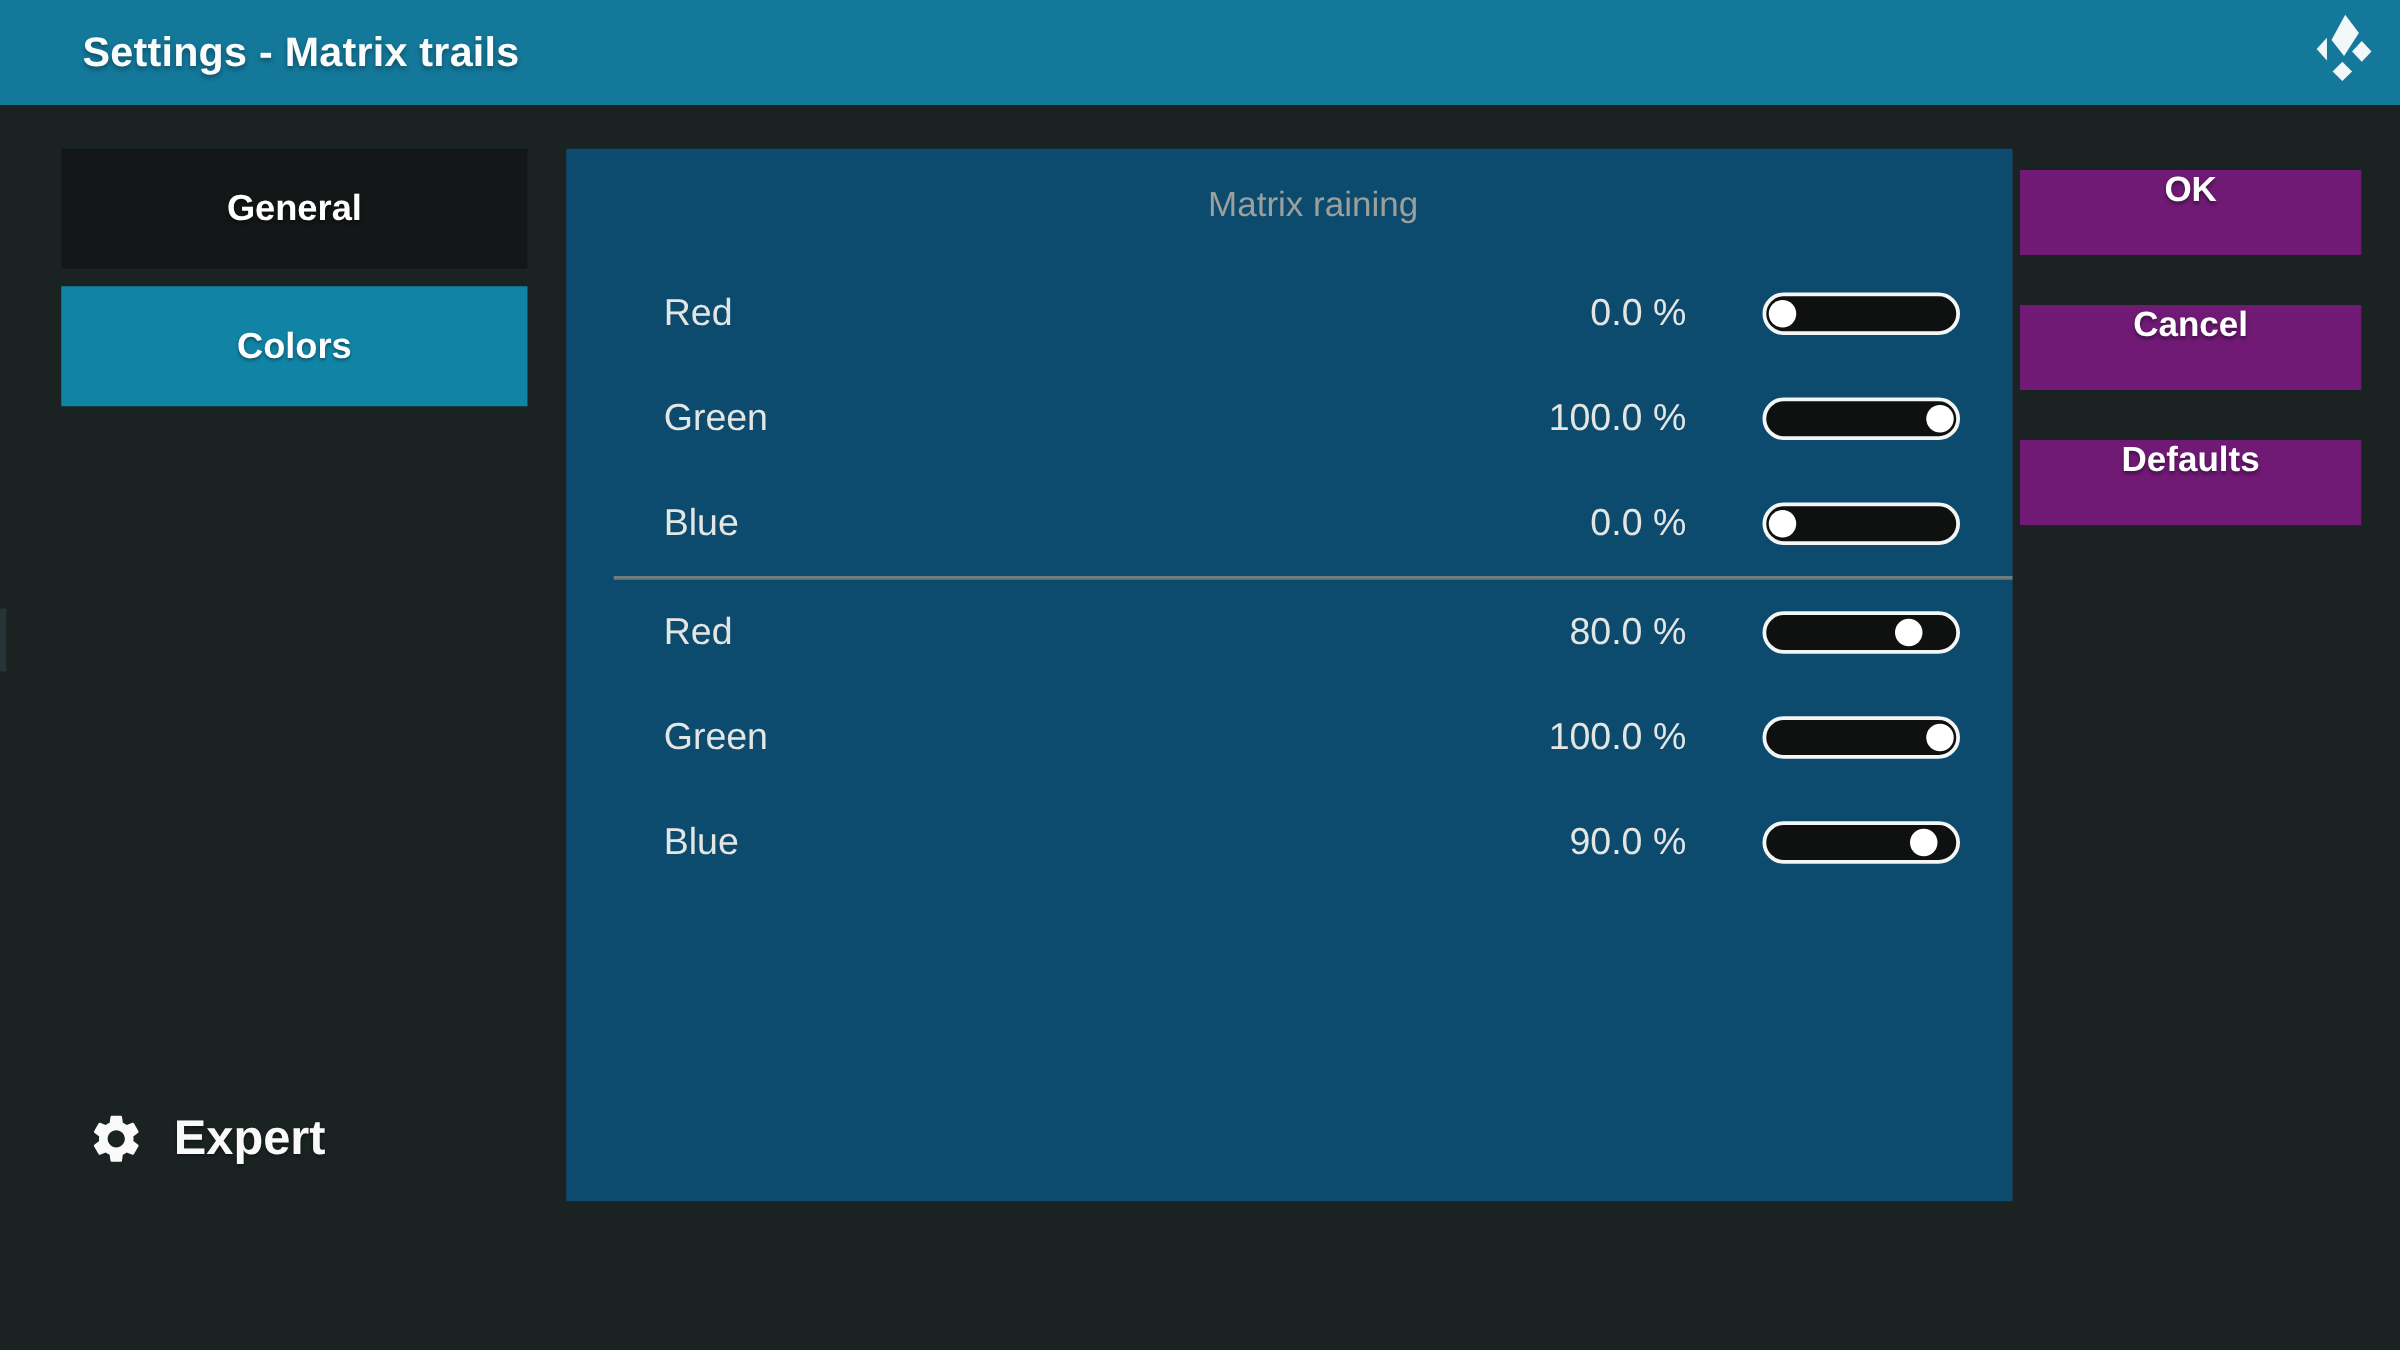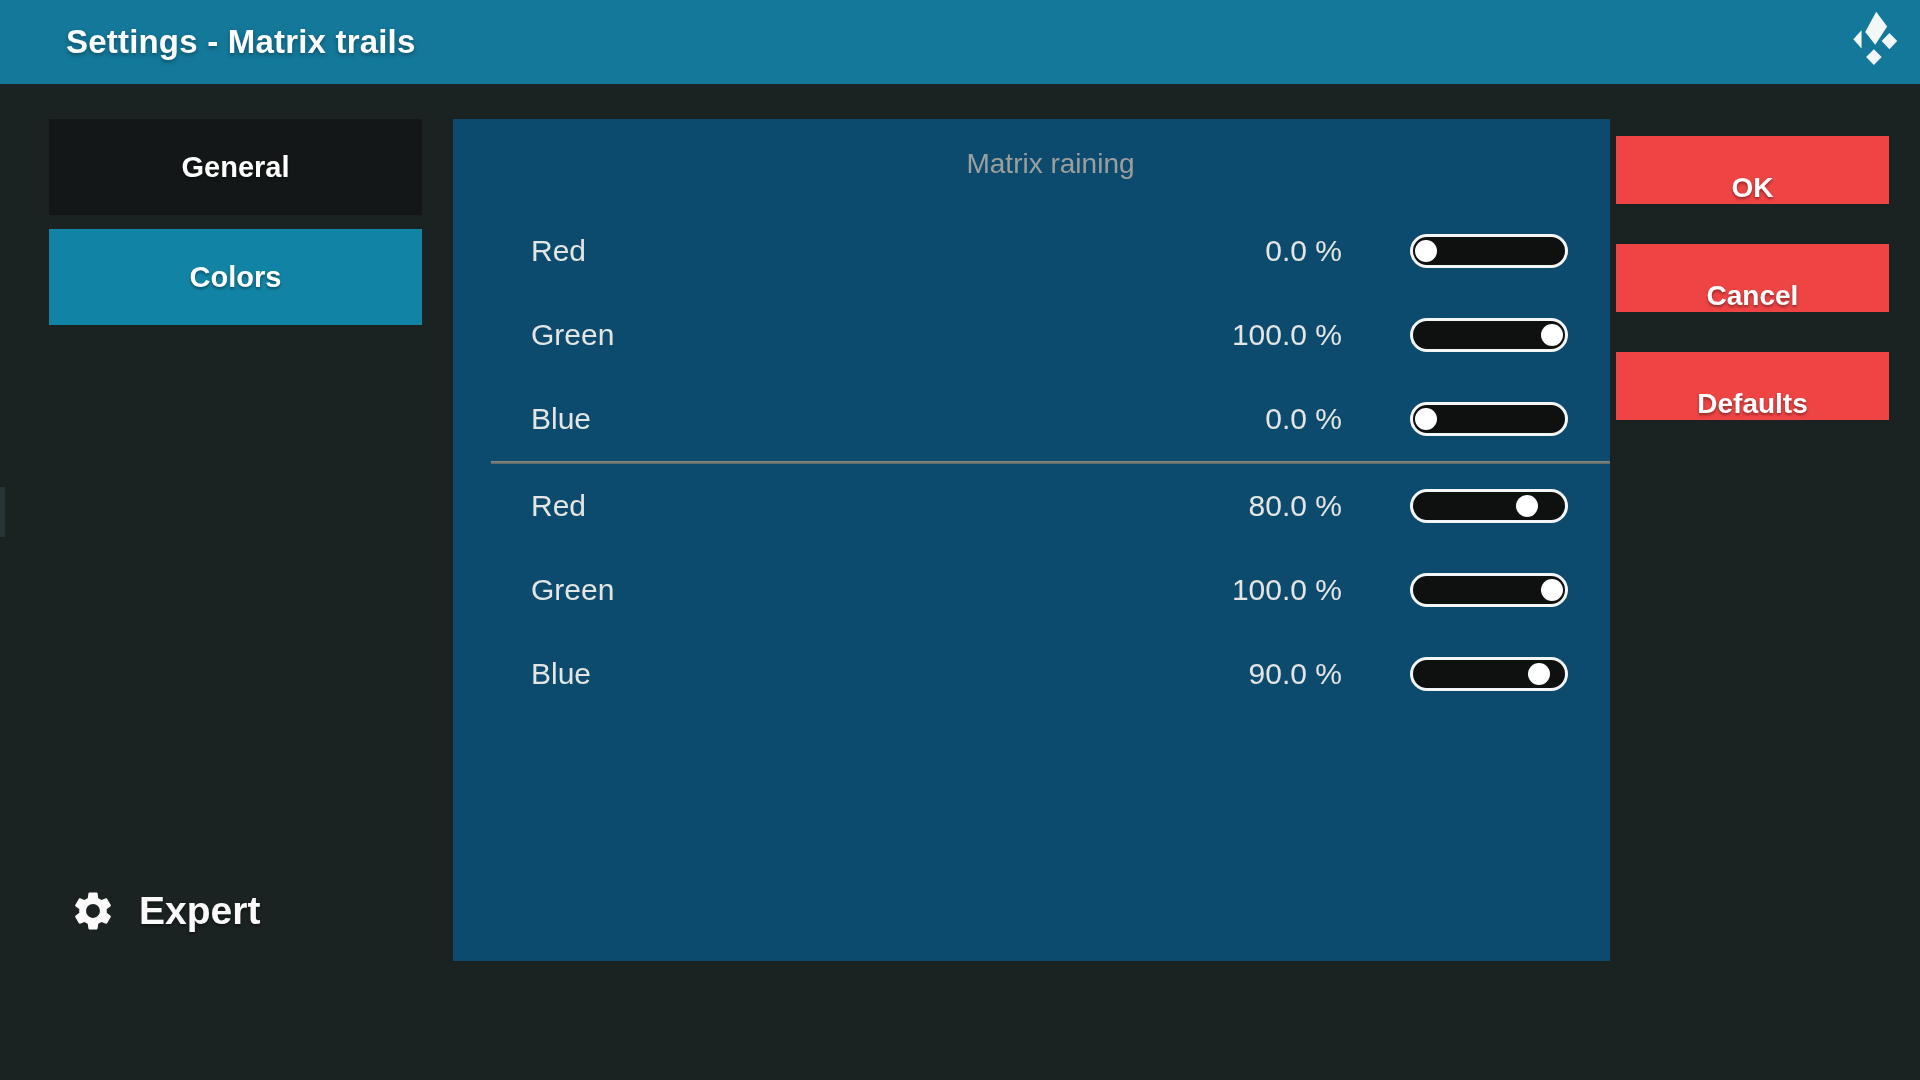--- a/index.html
+++ b/index.html
@@ -36,40 +36,40 @@
     background:#0c4a6e;
     padding-left:38px;
   }
   .section-title{
     height:90px;display:flex;align-items:center;justify-content:center;
     font-size:28px;color:#9ba09c;
   }
   .divider{height:3px;background:linear-gradient(#8a8e8b,#5f635f);}
   .srow{
     height:84px;display:flex;align-items:center;
-    padding-left:40px;padding-right:42px;box-sizing:border-box;gap:23px;
+    padding-left:40px;padding-right:42px;box-sizing:border-box;
   }
   .srow .rlabel{flex:1;font-size:30px;color:#e4e6e4;}
   .srow .rvalue{
     width:220px;text-align:right;font-size:30px;color:#e4e6e4;
-    margin-right:45px;white-space:nowrap;
+    margin-right:61px;white-space:nowrap;
   }
   .slider{
     position:relative;width:158px;height:34px;box-sizing:border-box;
     border:3px solid #f4f6f5;border-radius:17px;background:#0f1110;cursor:pointer;
   }
   .slider .knob{
     position:absolute;top:3px;width:22px;height:22px;border-radius:50%;
     background:#ffffff;
   }
   
   .actions{position:absolute;left:1616px;top:136px;width:273px;}
   .act-btn{
-    width:273px;height:68px;margin-bottom:40px;background:#ef4444;
-    display:flex;align-items:flex-end;justify-content:center;cursor:pointer;
+    width:273px;height:68px;margin-bottom:40px;background:#701a75;
+    display:flex;align-items:flex-start;justify-content:center;cursor:pointer;
   }
   .act-btn .act-label{
     font-size:28px;font-weight:bold;color:#ffffff;
     text-shadow:0 2px 3px rgba(0,0,0,0.4);
   }
   
   .level{
     position:absolute;left:70px;top:888px;height:46px;
     display:flex;align-items:center;cursor:pointer;
   }

